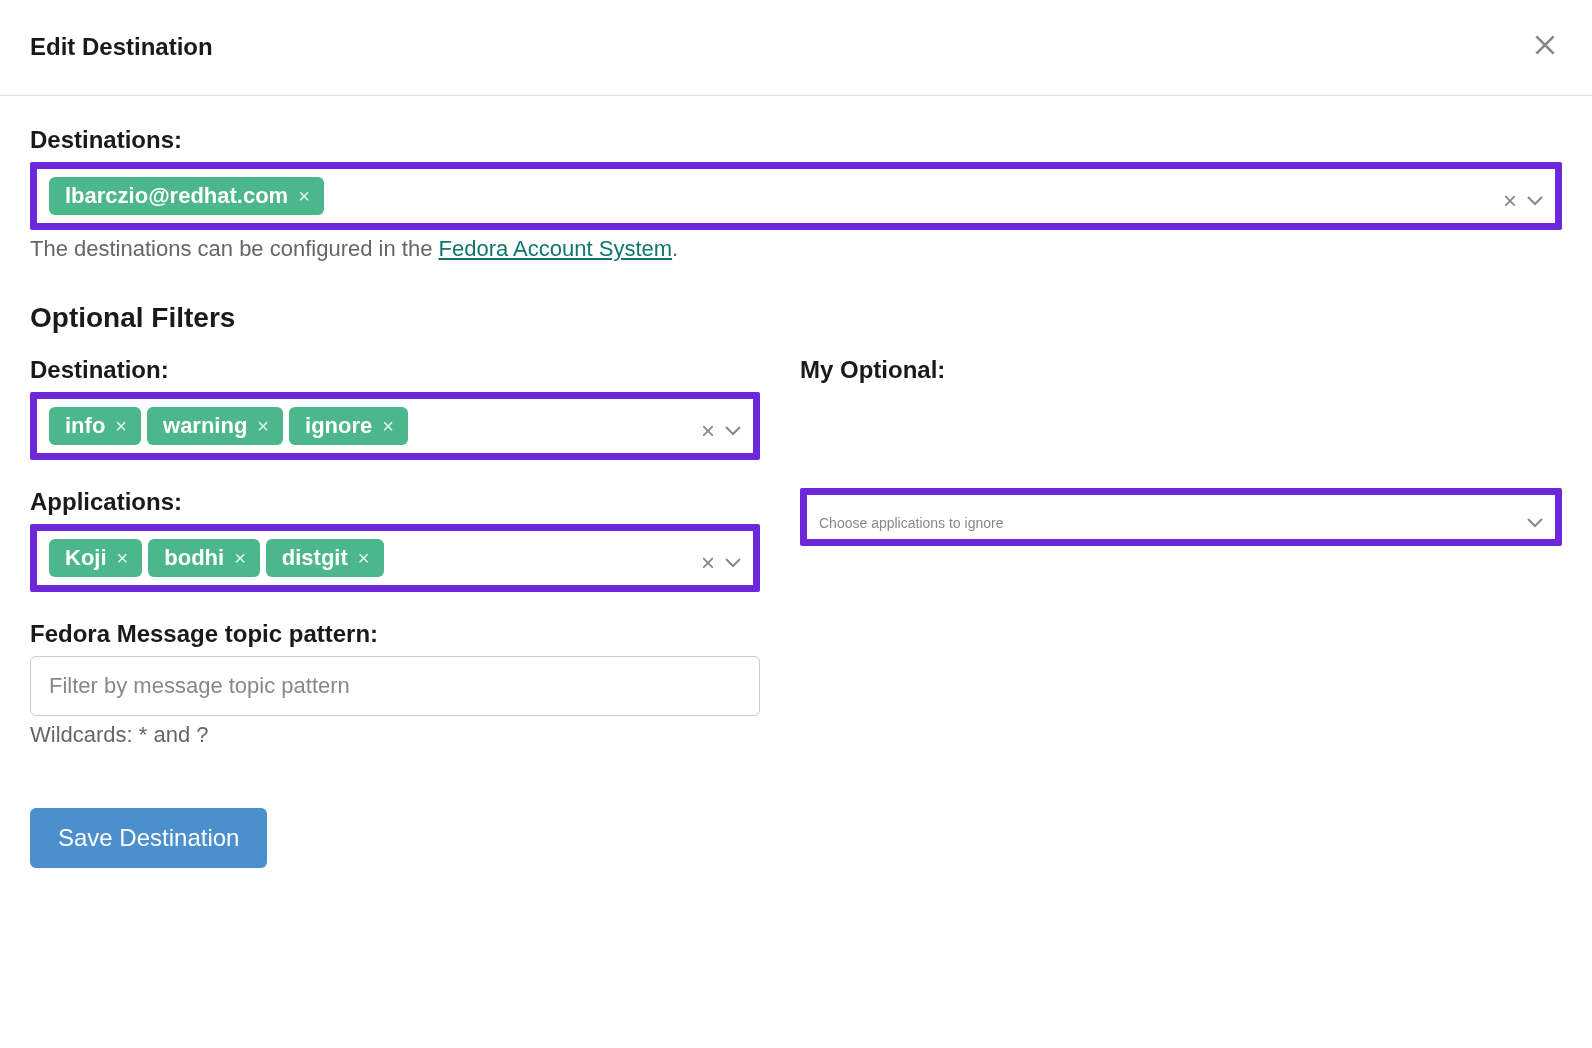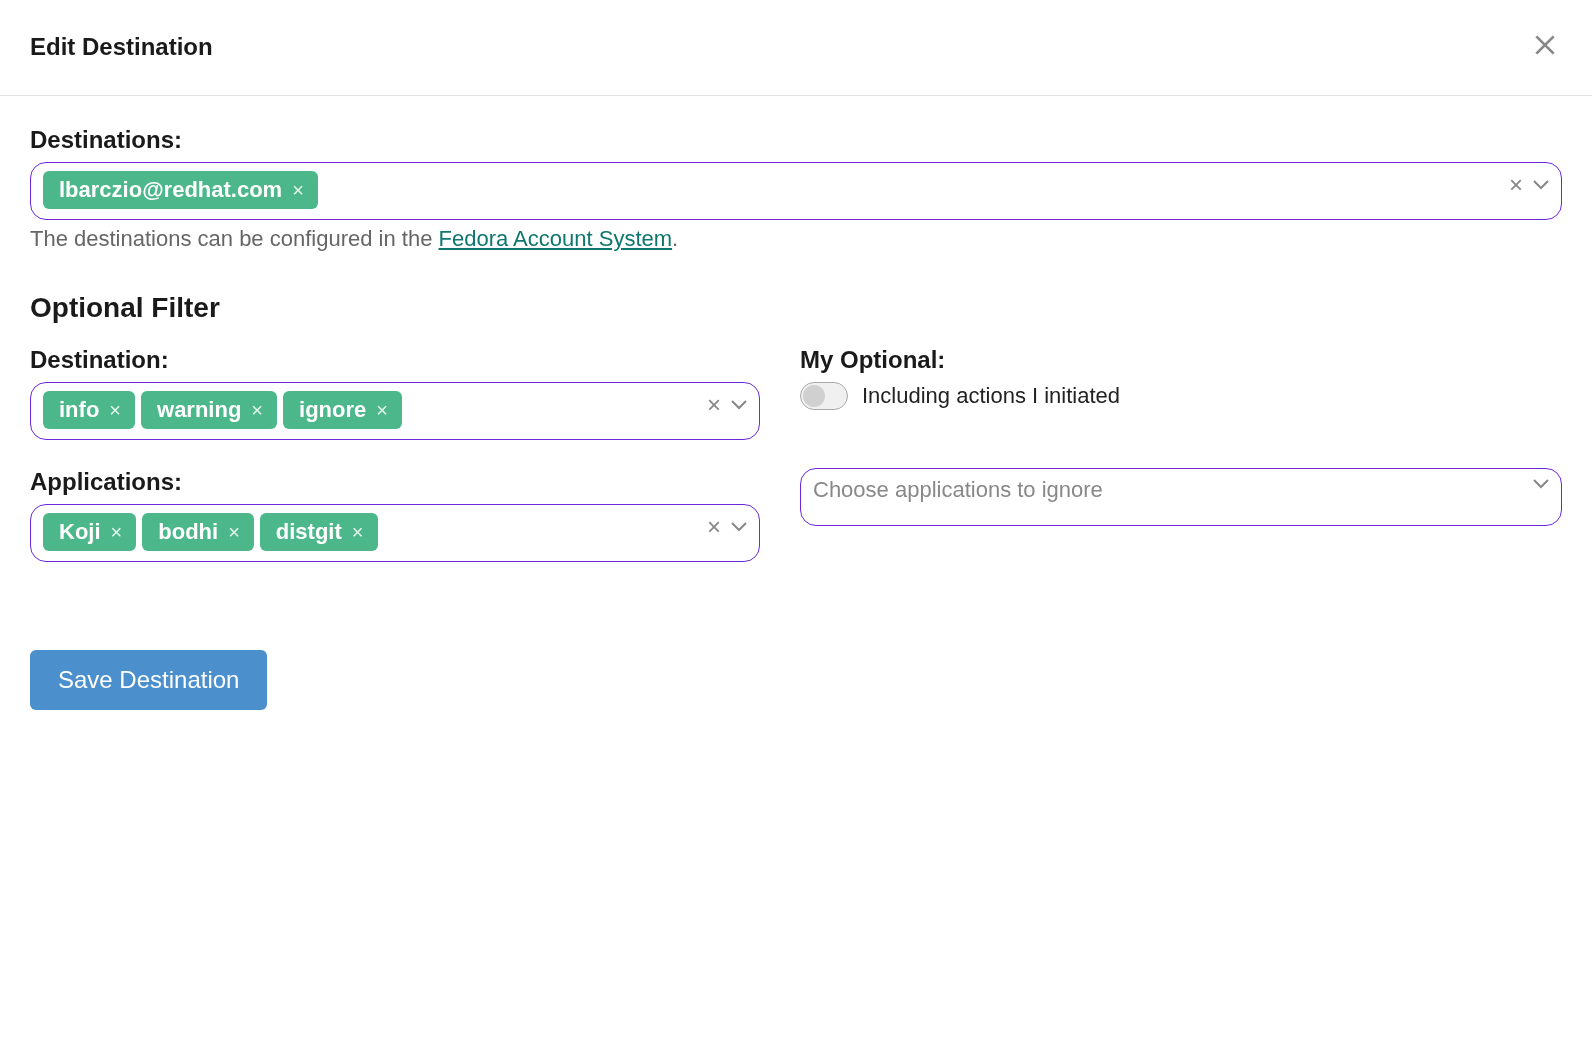--- a/index.html
+++ b/index.html
@@ -40,24 +40,24 @@
     }
     .field-group { margin-bottom: 18px; }
     .field-label {
       font-size: 24px;
       font-weight: 700;
       color: #1a1a1a;
       margin-bottom: 8px;
       display: block;
     }
     .multiselect {
-      border: 1px solid #6d28d9;
-      border-radius: 16px;
-      display: flex;
-      align-items: flex-start;
+      border: 7px solid #6d28d9;
+      border-radius: 2px;
+      display: flex;
+      align-items: flex-end;
       padding: 8px 12px;
       min-height: 58px;
       background: #fff;
     }
     .multiselect-full { width: 100%; }
     .multiselect-half { width: 100%; }
     .multiselect .tags {
       display: flex;
       flex-wrap: wrap;
       gap: 6px;
@@ -148,21 +148,21 @@
       position: absolute;
       top: 2px;
       left: 2px;
     }
     .toggle-label {
       font-size: 22px;
       color: #222;
     }
     .select-placeholder {
       color: #888;
-      font-size: 22px;
+      font-size: 14px;
       flex: 1;
     }
     .text-input {
       border: 1px solid #ccc;
       border-radius: 6px;
       width: 100%;
       padding: 16px 18px;
       font-size: 22px;
       color: #222;
     }
@@ -218,21 +218,21 @@
                 </svg>
             </span>
           </button>
         </div>
       </div>
       <div class="helper-text">
         <span>The destinations can be configured in the </span><a href="#">Fedora Account System</a><span>.</span>
       </div>
     </div>
 
-    <h2 class="section-title">Optional Filter</h2>
+    <h2 class="section-title">Optional Filters</h2>
 
     <div class="cols">
       <div class="col col-left">
         <label class="field-label">Destination:</label>
         <div class="multiselect multiselect-half">
           <div class="tags">
             <span class="tag">
               <span>info</span>
               <span class="tag-x">×</span>
             </span>
@@ -253,26 +253,20 @@
                     <path d="M1 1 L8 8 L15 1" fill="none" stroke="#888" stroke-width="2"></path>
                   </svg>
               </span>
             </button>
           </div>
         </div>
       </div>
 
       <div class="col col-right">
         <label class="field-label">My Optional:</label>
-        <div class="toggle-row">
-          <div class="toggle">
-            <div class="knob"></div>
-          </div>
-          <span class="toggle-label">Including actions I initiated</span>
-        </div>
       </div>
     </div>
 
     <div style="height:28px"></div>
 
     <div class="cols">
       <div class="col col-left">
         <label class="field-label">Applications:</label>
         <div class="multiselect multiselect-half">
           <div class="tags">
@@ -314,20 +308,25 @@
               </span>
             </button>
           </div>
         </div>
       </div>
     </div>
 
     <div style="height:28px"></div>
 
     <div class="cols">
+      <div class="col col-left">
+        <label class="field-label">Fedora Message topic pattern:</label>
+        <input class="text-input" placeholder="Filter by message topic pattern" style="">
+        <div class="helper-text">Wildcards: * and ?</div>
+      </div>
       <div class="col col-right"></div>
     </div>
 
     <div class="actions">
       <button class="save-btn">Save Destination</button>
     </div>
 
   </div>
 </div>
 

